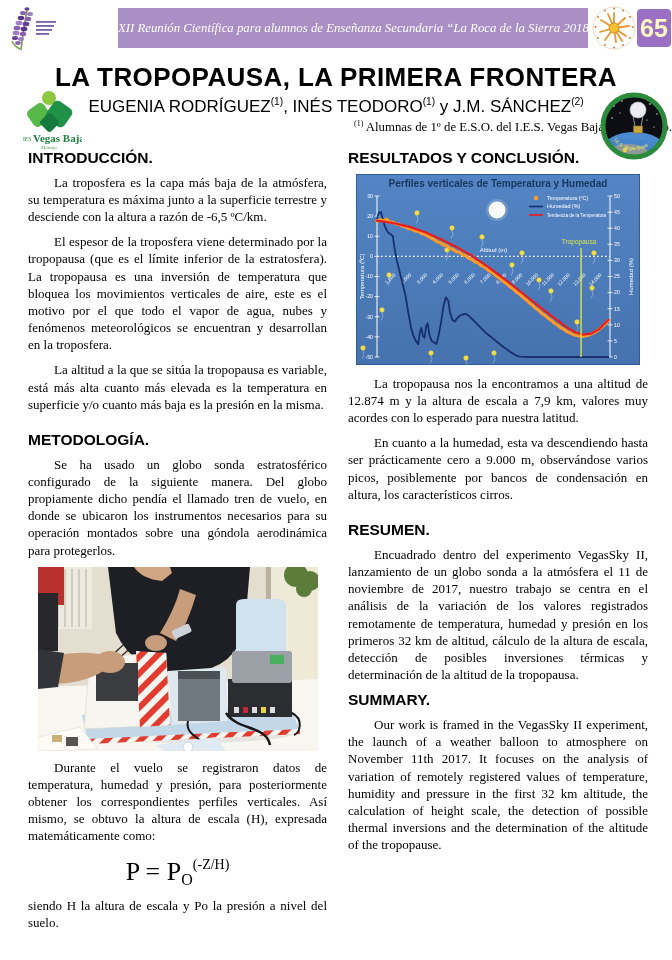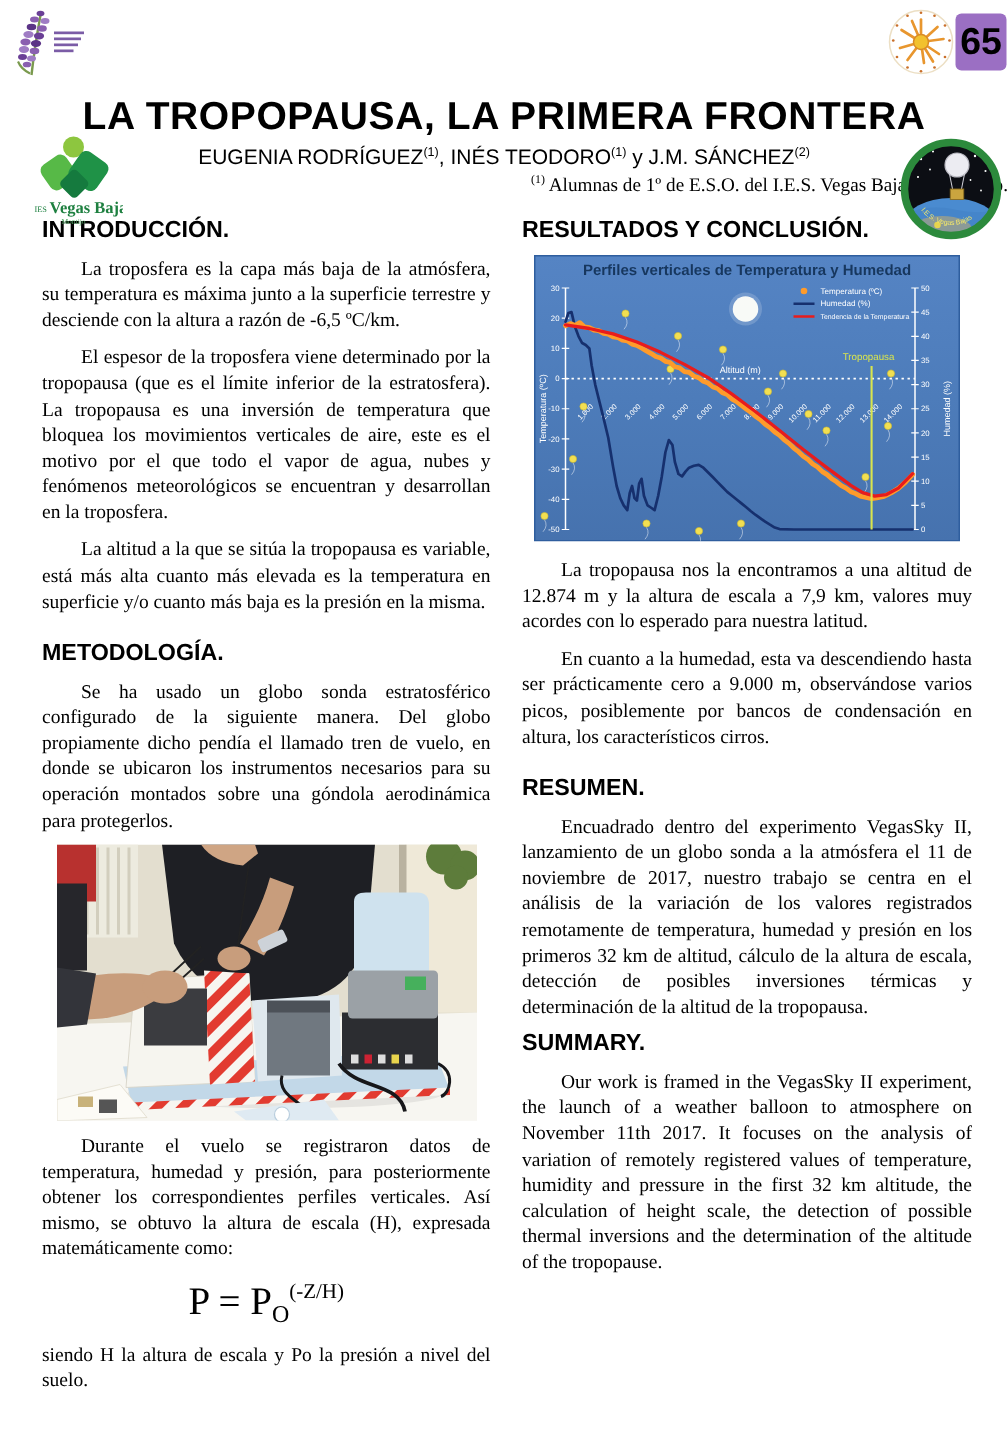--- a/index.html
+++ b/index.html
@@ -8,28 +8,28 @@
 
   
   .topbar{position:relative;height:56px;}
   .banner{position:absolute;left:118px;top:8px;width:470px;height:40px;background:#a98fc4;
           display:flex;align-items:center;justify-content:center;}
   .banner span{color:#fff;font-style:italic;font-size:12.8px;white-space:nowrap;
                font-family:"Liberation Serif",serif;}
   .lavender{position:absolute;left:2px;top:2px;}
   .sunlogo{position:absolute;left:592px;top:5px;}
   .pagenum{position:absolute;left:637px;top:9px;width:34px;height:38px;background:#9b6fc3;
-           border-radius:4px;color:#000000;font-family:"Liberation Sans",sans-serif;
+           border-radius:4px;color:#fef9c3;font-family:"Liberation Sans",sans-serif;
            font-weight:bold;font-size:25px;display:flex;align-items:center;justify-content:center;}
 
   
   .masthead{position:relative;padding-top:6px;}
   .title{margin:0 0 3px;text-align:center;font-family:"Liberation Sans",sans-serif;
          font-size:26px;font-weight:bold;letter-spacing:.4px;}
-  .authors{text-align:center;font-family:"Liberation Sans",sans-serif;font-size:14px;}
+  .authors{text-align:center;font-family:"Liberation Sans",sans-serif;font-size:17px;}
   .authors sup{font-size:60%;}
   .affils{text-align:right;font-size:12.8px;line-height:1.4;margin-top:1px;}
   .affils sup{font-size:62%;}
   .schoollogo{position:absolute;left:16px;top:32px;}
   .patch{position:absolute;left:600px;top:36px;}
 
   
   .columns{display:flex;gap:21px;margin:12px 24px 0 28px;}
   .col-left{width:302px;}
   .col-right{width:303px;}
@@ -75,20 +75,23 @@
             <ellipse cx="16" cy="41" rx="2.8" ry="1.9" fill="#8a5fb0"></ellipse>
         </g>
         <path d="M18 47 Q12 44 10 39" stroke="#7a9a4e" stroke-width="1.4" fill="none"></path>
         <g fill="#7b5ca6">
           <rect x="34" y="19" width="20" height="1.8"></rect>
             <rect x="34" y="23" width="18" height="1.8"></rect>
           <rect x="34" y="27" width="16" height="1.8"></rect>
             <rect x="34" y="31" width="13" height="1.8"></rect>
         </g>
       </svg>
+    </div>
+    <div class="banner">
+      <span>XXII Reunión Científica para alumnos de Enseñanza Secundaria “La Roca de la Sierra 2018”</span>
     </div>
     <div class="sunlogo">
       <svg width="44" height="46" viewBox="0 0 44 46">
         <circle cx="22" cy="23" r="21" fill="#fff" stroke="#ecdfc4" stroke-width="1"></circle>
         <g stroke="#e8962e" stroke-width="1.8" stroke-linecap="round">
           <line x1="22" y1="23" x2="22" y2="8"></line>
             <line x1="22" y1="23" x2="33" y2="13"></line>
           <line x1="22" y1="23" x2="37" y2="21"></line>
             <line x1="22" y1="23" x2="34" y2="31"></line>
           <line x1="22" y1="23" x2="24" y2="37"></line>

